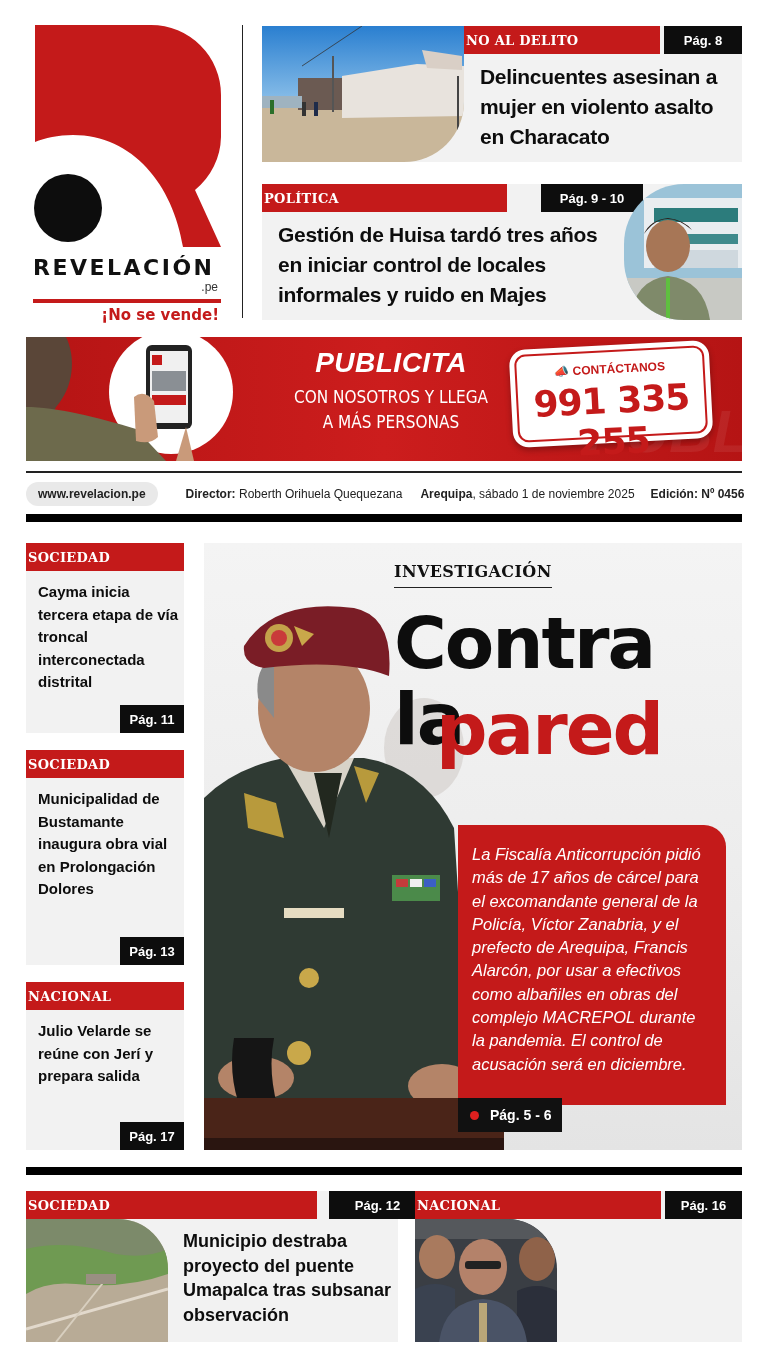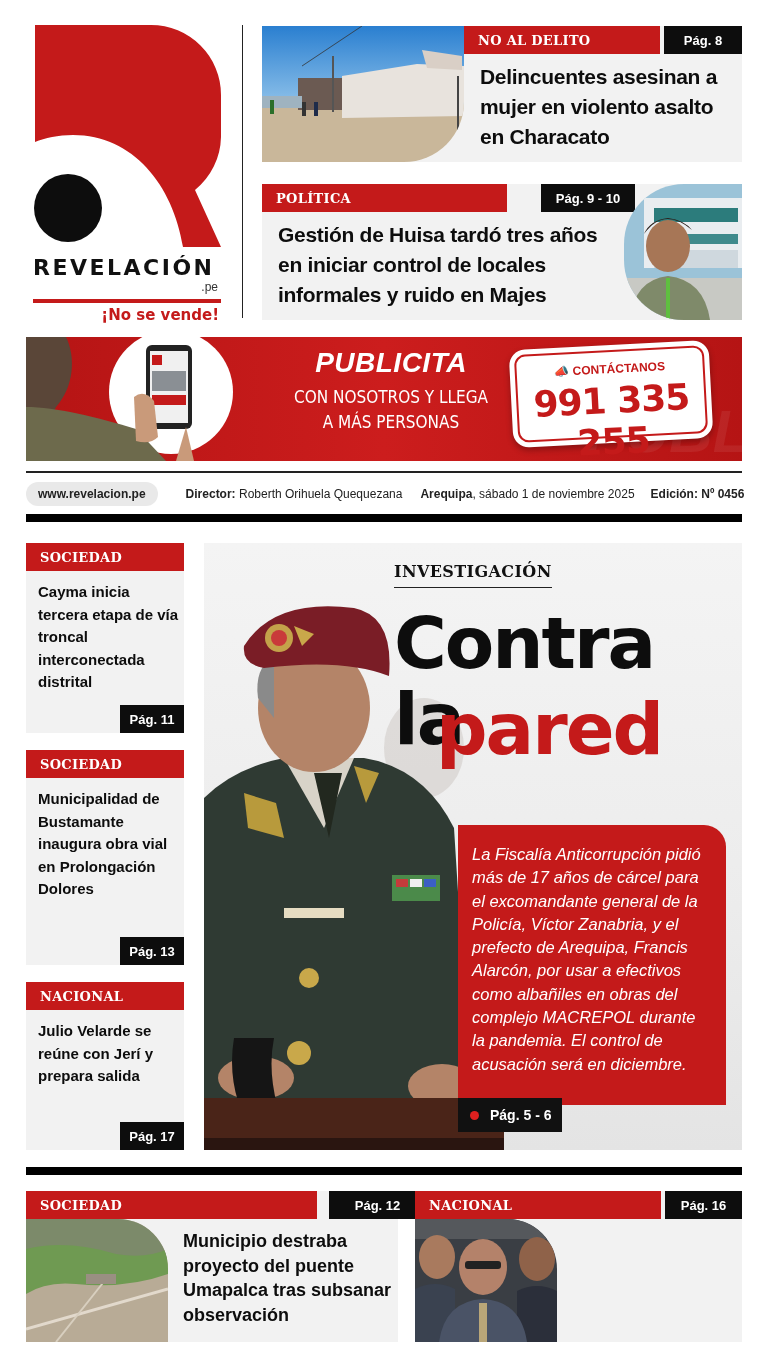--- a/index.html
+++ b/index.html
@@ -13,21 +13,21 @@
   .logo-r { position: absolute; left: 0; top: 0; width: 188px; height: 222px; }
   .logo-word { position: absolute; left: 0; top: 230px; width: 188px; font-family: "DejaVu Sans", sans-serif; font-weight: 900; font-size: 22px; letter-spacing: 2.5px; color: #111; text-align: left; }
   .logo-pe { position: absolute; right: 3px; top: 255px; font-size: 12px; color: #333; }
   .logo-rule { position: absolute; left: 0; top: 274px; width: 188px; height: 4px; background: #c41a1a; }
   .logo-slogan { position: absolute; right: 2px; top: 281px; font-weight: 700; font-size: 15px; color: #c41a1a; font-family: "DejaVu Sans", sans-serif; }
 
   .vrule { left: 242px; top: 25px; width: 1px; height: 293px; background: #222; }
 
   
   .story { background: #f2f2f2; }
-  .tag { position: absolute; background: #c41a1a; color: #fff; font-family: "DejaVu Serif", serif; font-weight: 700; font-size: 13px; padding-left: 14px; display: flex; align-items: center; letter-spacing: .3px; }
+  .tag { position: absolute; background: #c41a1a; color: #fff; font-family: "DejaVu Serif", serif; font-weight: 700; font-size: 13px; padding-left: 2px; display: flex; align-items: center; letter-spacing: .3px; }
   .pag { position: absolute; background: #0d0d0d; color: #fff; font-weight: 700; font-size: 13px; display: flex; align-items: center; justify-content: center; }
   .headline { position: absolute; font-weight: 700; color: #0d0d0d; font-family: "Liberation Sans", sans-serif; }
 
   .img-street { position: absolute; overflow: hidden; border-bottom-right-radius: 60px; }
   .img-circle { position: absolute; overflow: hidden; border-top-left-radius: 60px; border-bottom-left-radius: 60px; }
 
   
   .ad { left: 26px; top: 337px; width: 716px; height: 124px; background: linear-gradient(90deg,#b51414 0%, #cc1d1d 50%, #b51414 100%); overflow: hidden; }
   .ad-title { position: absolute; left: 270px; top: 10px; width: 190px; text-align: center; color: #fff; font-weight: 700; font-style: italic; font-size: 28px; letter-spacing: .5px; }
   .ad-sub { position: absolute; left: 240px; top: 48px; width: 250px; text-align: center; color: #fff; font-size: 17px; line-height: 25px; font-family: "DejaVu Sans Condensed", "DejaVu Sans", sans-serif; }
@@ -108,21 +108,21 @@
       <rect x="52" y="76" width="4" height="14" fill="#1e2b4a"></rect>
     </svg>
   </div>
   <div class="tag" style="left:202px; top:0; width:196px; height:28px;">NO AL DELITO</div>
   <div class="pag" style="left:402px; top:0; width:78px; height:28px;">Pág. 8</div>
   <div class="headline" style="left:218px; top:36px; width:256px; font-size:21px; line-height:30px; letter-spacing:-.3px;">Delincuentes asesinan a mujer en violento asalto en Characato</div>
 </div>
 
 <div class="abs story" style="left:262px; top:184px; width:480px; height:136px;">
   <div class="tag" style="left:0; top:0; width:245px; height:28px;">POLÍTICA</div>
-  <div class="pag" style="left:279px; top:0; width:94px; height:28px;">Pág. 9 - 10</div>
+  <div class="pag" style="left:279px; top:0; width:102px; height:28px;">Pág. 9 - 10</div>
   <div class="img-circle" style="left:362px; top:0; width:118px; height:136px;">
     <svg width="118" height="136" viewBox="0 0 118 136">
       <rect width="118" height="136" fill="#9bc3d8"></rect>
       <rect x="20" y="14" width="98" height="70" fill="#e9edf0"></rect>
       <rect x="30" y="24" width="84" height="14" fill="#2c7c7c"></rect>
       <rect x="30" y="50" width="84" height="10" fill="#3f8a8c"></rect>
       <rect x="30" y="66" width="84" height="18" fill="#cfd8de"></rect>
       <rect x="0" y="94" width="118" height="42" fill="#c8c9c4"></rect>
       <ellipse cx="44" cy="62" rx="22" ry="26" fill="#a77656"></ellipse>
       <path d="M20 50 Q40 22 68 46 Q60 36 44 34 Q26 36 20 50Z" fill="#2b211c"></path>

